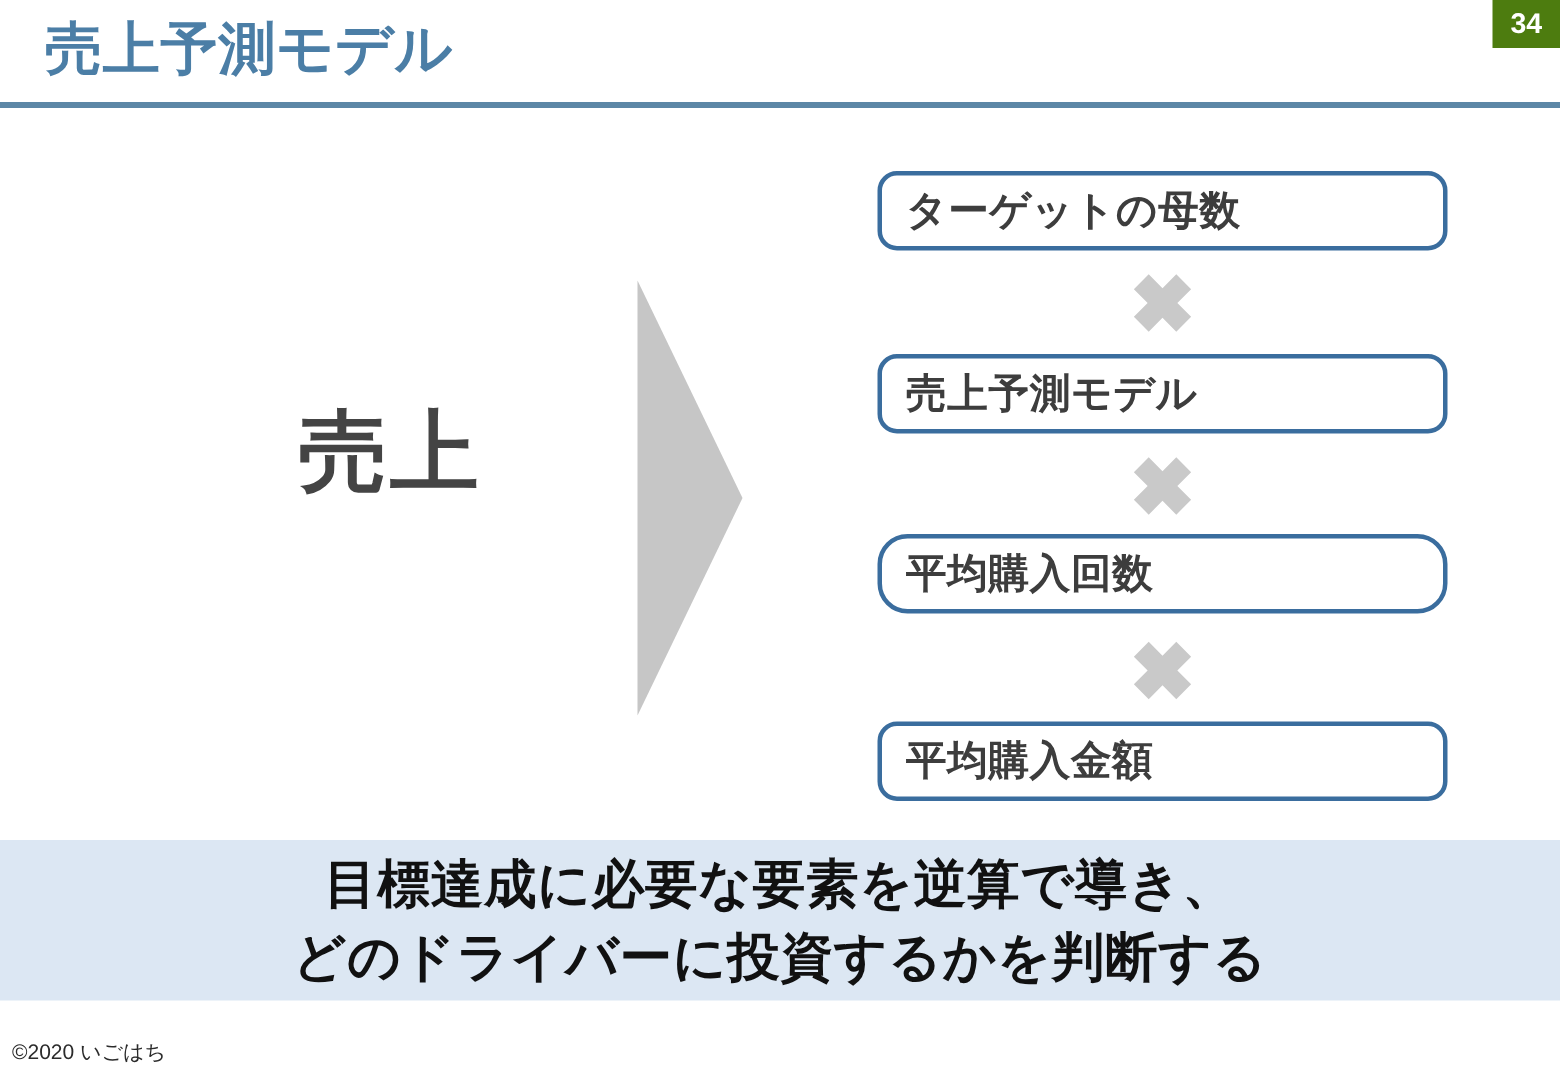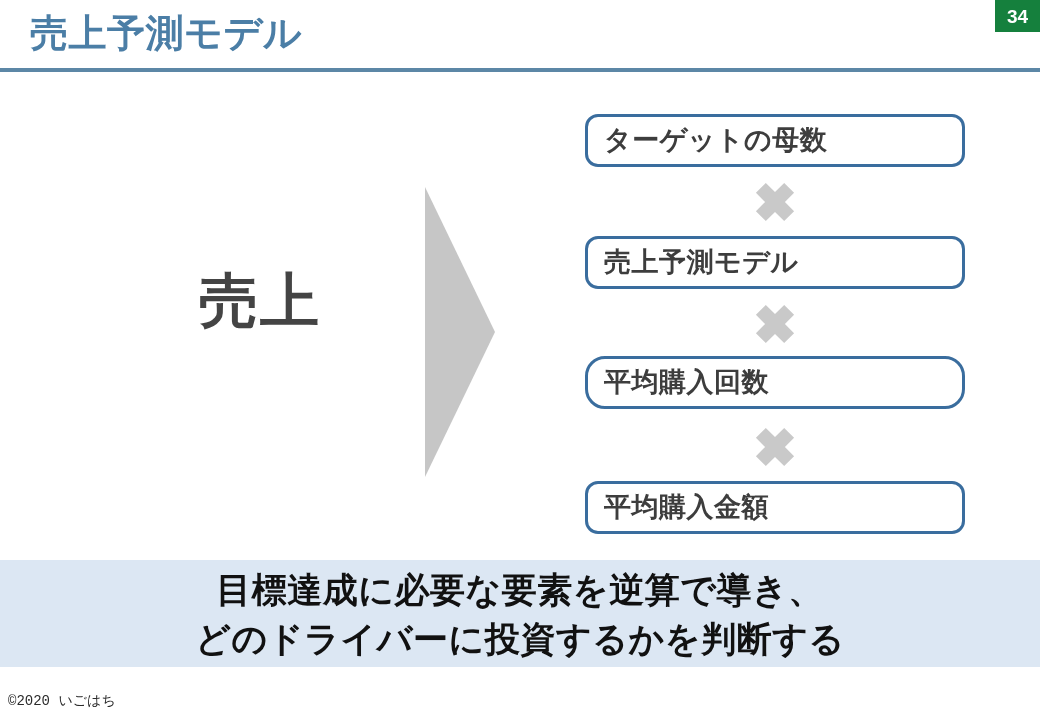--- a/index.html
+++ b/index.html
@@ -51,21 +51,21 @@
     width: 1040px;
     height: 4px;
     background: #5c87a6;
   }
   #page-number-badge {
     position: absolute;
     left: 995px;
     top: 0px;
     width: 45px;
     height: 32px;
-    background: #15803d;
+    background: #4d7c0f;
     color: #ffffff;
     font-size: 19px;
     font-weight: bold;
     display: flex;
     align-items: center;
     justify-content: center;
     line-height: 1;
   }
 
   
@@ -166,21 +166,20 @@
   }
 
   #copyright {
     position: absolute;
     left: 8px;
     top: 694px;
     font-size: 14px;
     color: #2b2b2b;
     white-space: nowrap;
     line-height: 1;
-    font-family: Liberation Mono, monospace;
   }
 </style>
 </head>
 <body>
 
 <div id="slide">
 
   <div id="slide-header">
     <div id="page-title">売上予測モデル</div>
     <div id="header-rule"></div>

